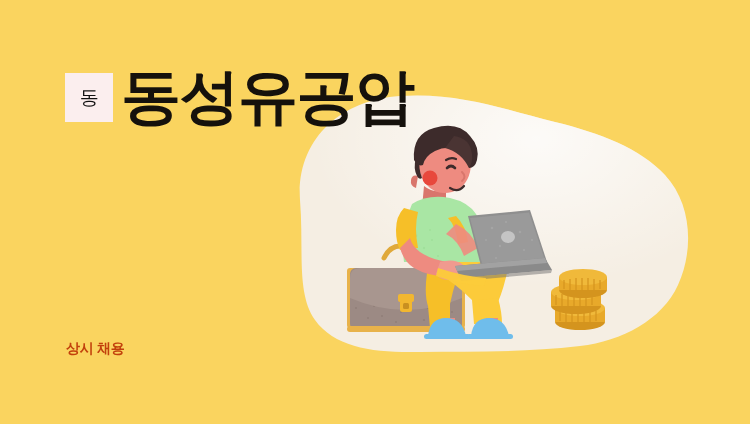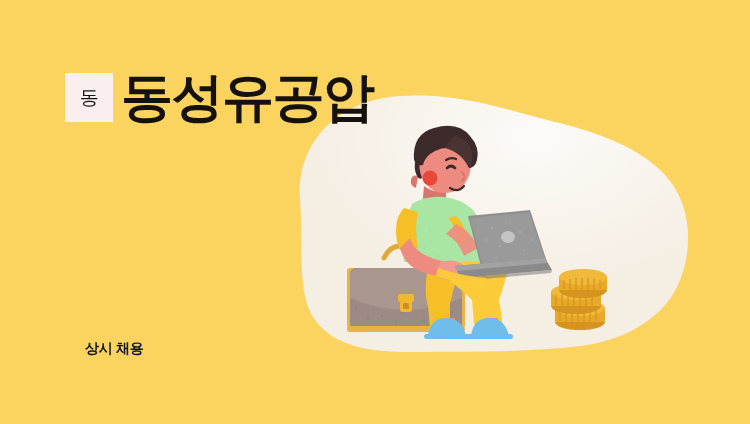--- a/index.html
+++ b/index.html
@@ -49,21 +49,21 @@
     color: #111111;
     line-height: 1;
     letter-spacing: -0.5px;
   }
 
   
   #company-name {
     position: absolute;
     left: 121px;
     top: 66px;
-    font-size: 52px;
+    font-size: 60px;
     font-weight: 800;
     color: #15110C;
     line-height: 62px;
     letter-spacing: -1.5px;
     white-space: nowrap;
   }
 
   
   #job-title {
     position: absolute;
@@ -75,25 +75,24 @@
     line-height: 30px;
     letter-spacing: -0.8px;
     white-space: nowrap;
   }
   #job-status {
     position: absolute;
     left: 66px;
     top: 339px;
     font-size: 14px;
     font-weight: 700;
-    color: #0f172a;
+    color: #c2410c;
     line-height: 18px;
     letter-spacing: -0.3px;
     white-space: nowrap;
-    margin-left: 19px;
   }
 </style>
 </head>
 <body>
 
 <div id="card">
 
   <svg id="illustration" viewBox="0 0 750 424" xmlns="http://www.w3.org/2000/svg">
 
     <defs>

